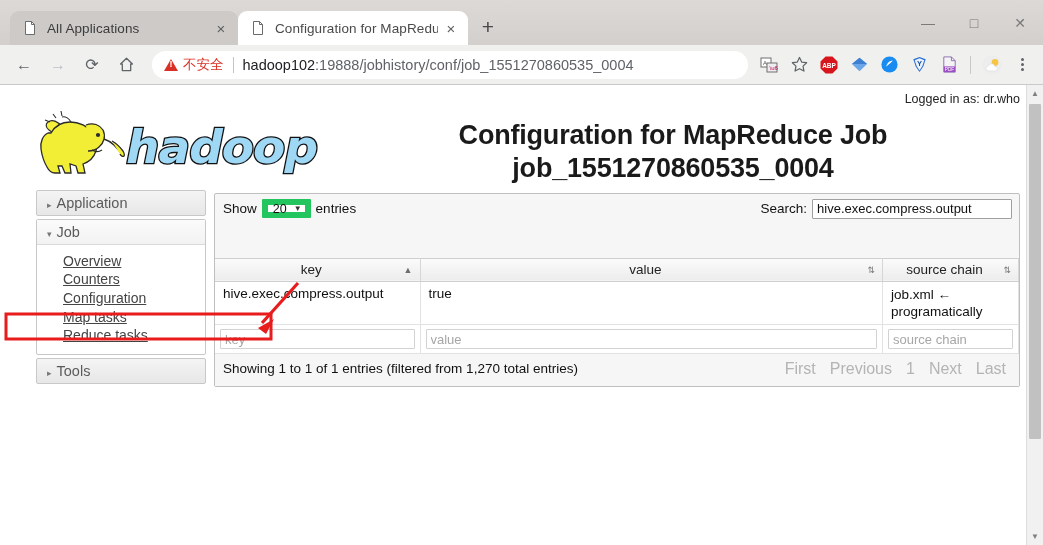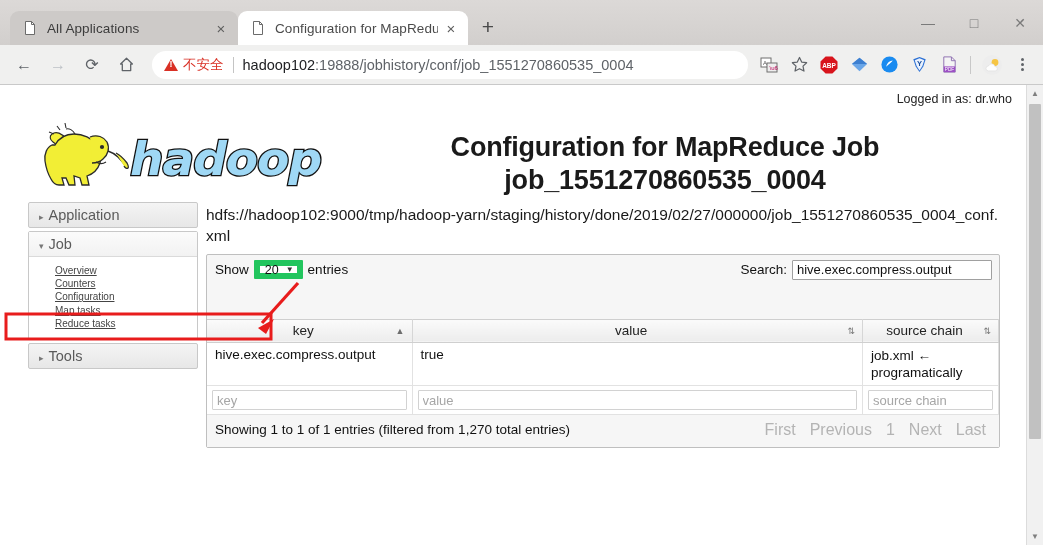--- a/index.html
+++ b/index.html
@@ -168,25 +168,25 @@
   
   .viewport {
     position: relative;
     width: 1043px;
     height: 460px;
     background: #ffffff;
     overflow: hidden;
   }
   .page {
     position: absolute;
-    left: 0; top: 0;
+    left: 8px; top: 0;
     width: 1026px;
     height: 460px;
     background: #ffffff;
-    padding: 12px;
+    padding: 0;
   }
   .loggedin {
     position: absolute;
     right: 14px; top: 7px;
     font-size: 12.5px;
     color: #222;
   }
   .header {
     display: flex;
     align-items: flex-start;
@@ -208,21 +208,21 @@
     line-height: 1.22;
     padding: 28px 14px 0 0;
     letter-spacing: -0.2px;
   }
 
   .body-row { display: flex; align-items: flex-start; }
 
   .nav {
     width: 170px;
     flex: 0 0 170px;
-    margin: 5px 0 0 16px;
+    margin: 5px 0 0 28px;
     font-size: 14px;
   }
   .nav-section {
     border: 1px solid #c8c8c8;
     background: linear-gradient(#f4f4f4, #e7e7e7);
     padding: 4px 6px 4px 10px;
     color: #5a5a5a;
     font-size: 14.5px;
     margin-bottom: 3px;
     border-radius: 2px;
@@ -238,21 +238,21 @@
     padding: 4px 6px 4px 10px;
     color: #5a5a5a;
     font-size: 14.5px;
     border-bottom: 1px solid #dadada;
   }
   .nav-links { padding: 7px 0 9px 26px; }
   .nav-links a {
     display: block;
     color: #444;
     text-decoration: underline;
-    font-size: 10px;
+    font-size: 14px;
     line-height: 1.33;
   }
   .caret { font-size: 9px; margin-right: 5px; color: #777; }
 
   .main {
     flex: 1 1 auto;
     padding: 8px 14px 0 8px;
     min-width: 0;
   }
   .confpath {
@@ -575,21 +575,20 @@
               <a href="#">Reduce tasks</a>
             </div>
           </div>
 
           <div class="nav-section">
             <span class="caret">▸</span><span>Tools</span>
           </div>
         </div>
 
         <div class="main">
-          <div class="confpath">hdfs://hadoop102:9000/tmp/hadoop-yarn/staging/history/done/2019/02/27/000000/job_1551270860535_0004_conf.xml</div>
 
           <div class="dt-wrap">
 
             <div class="dt-top">
               <div class="dt-length">
                 <span>Show</span>
                 <span class="sel">
                   <span>20</span>
                   <span class="arr">▼</span>
                 </span>

